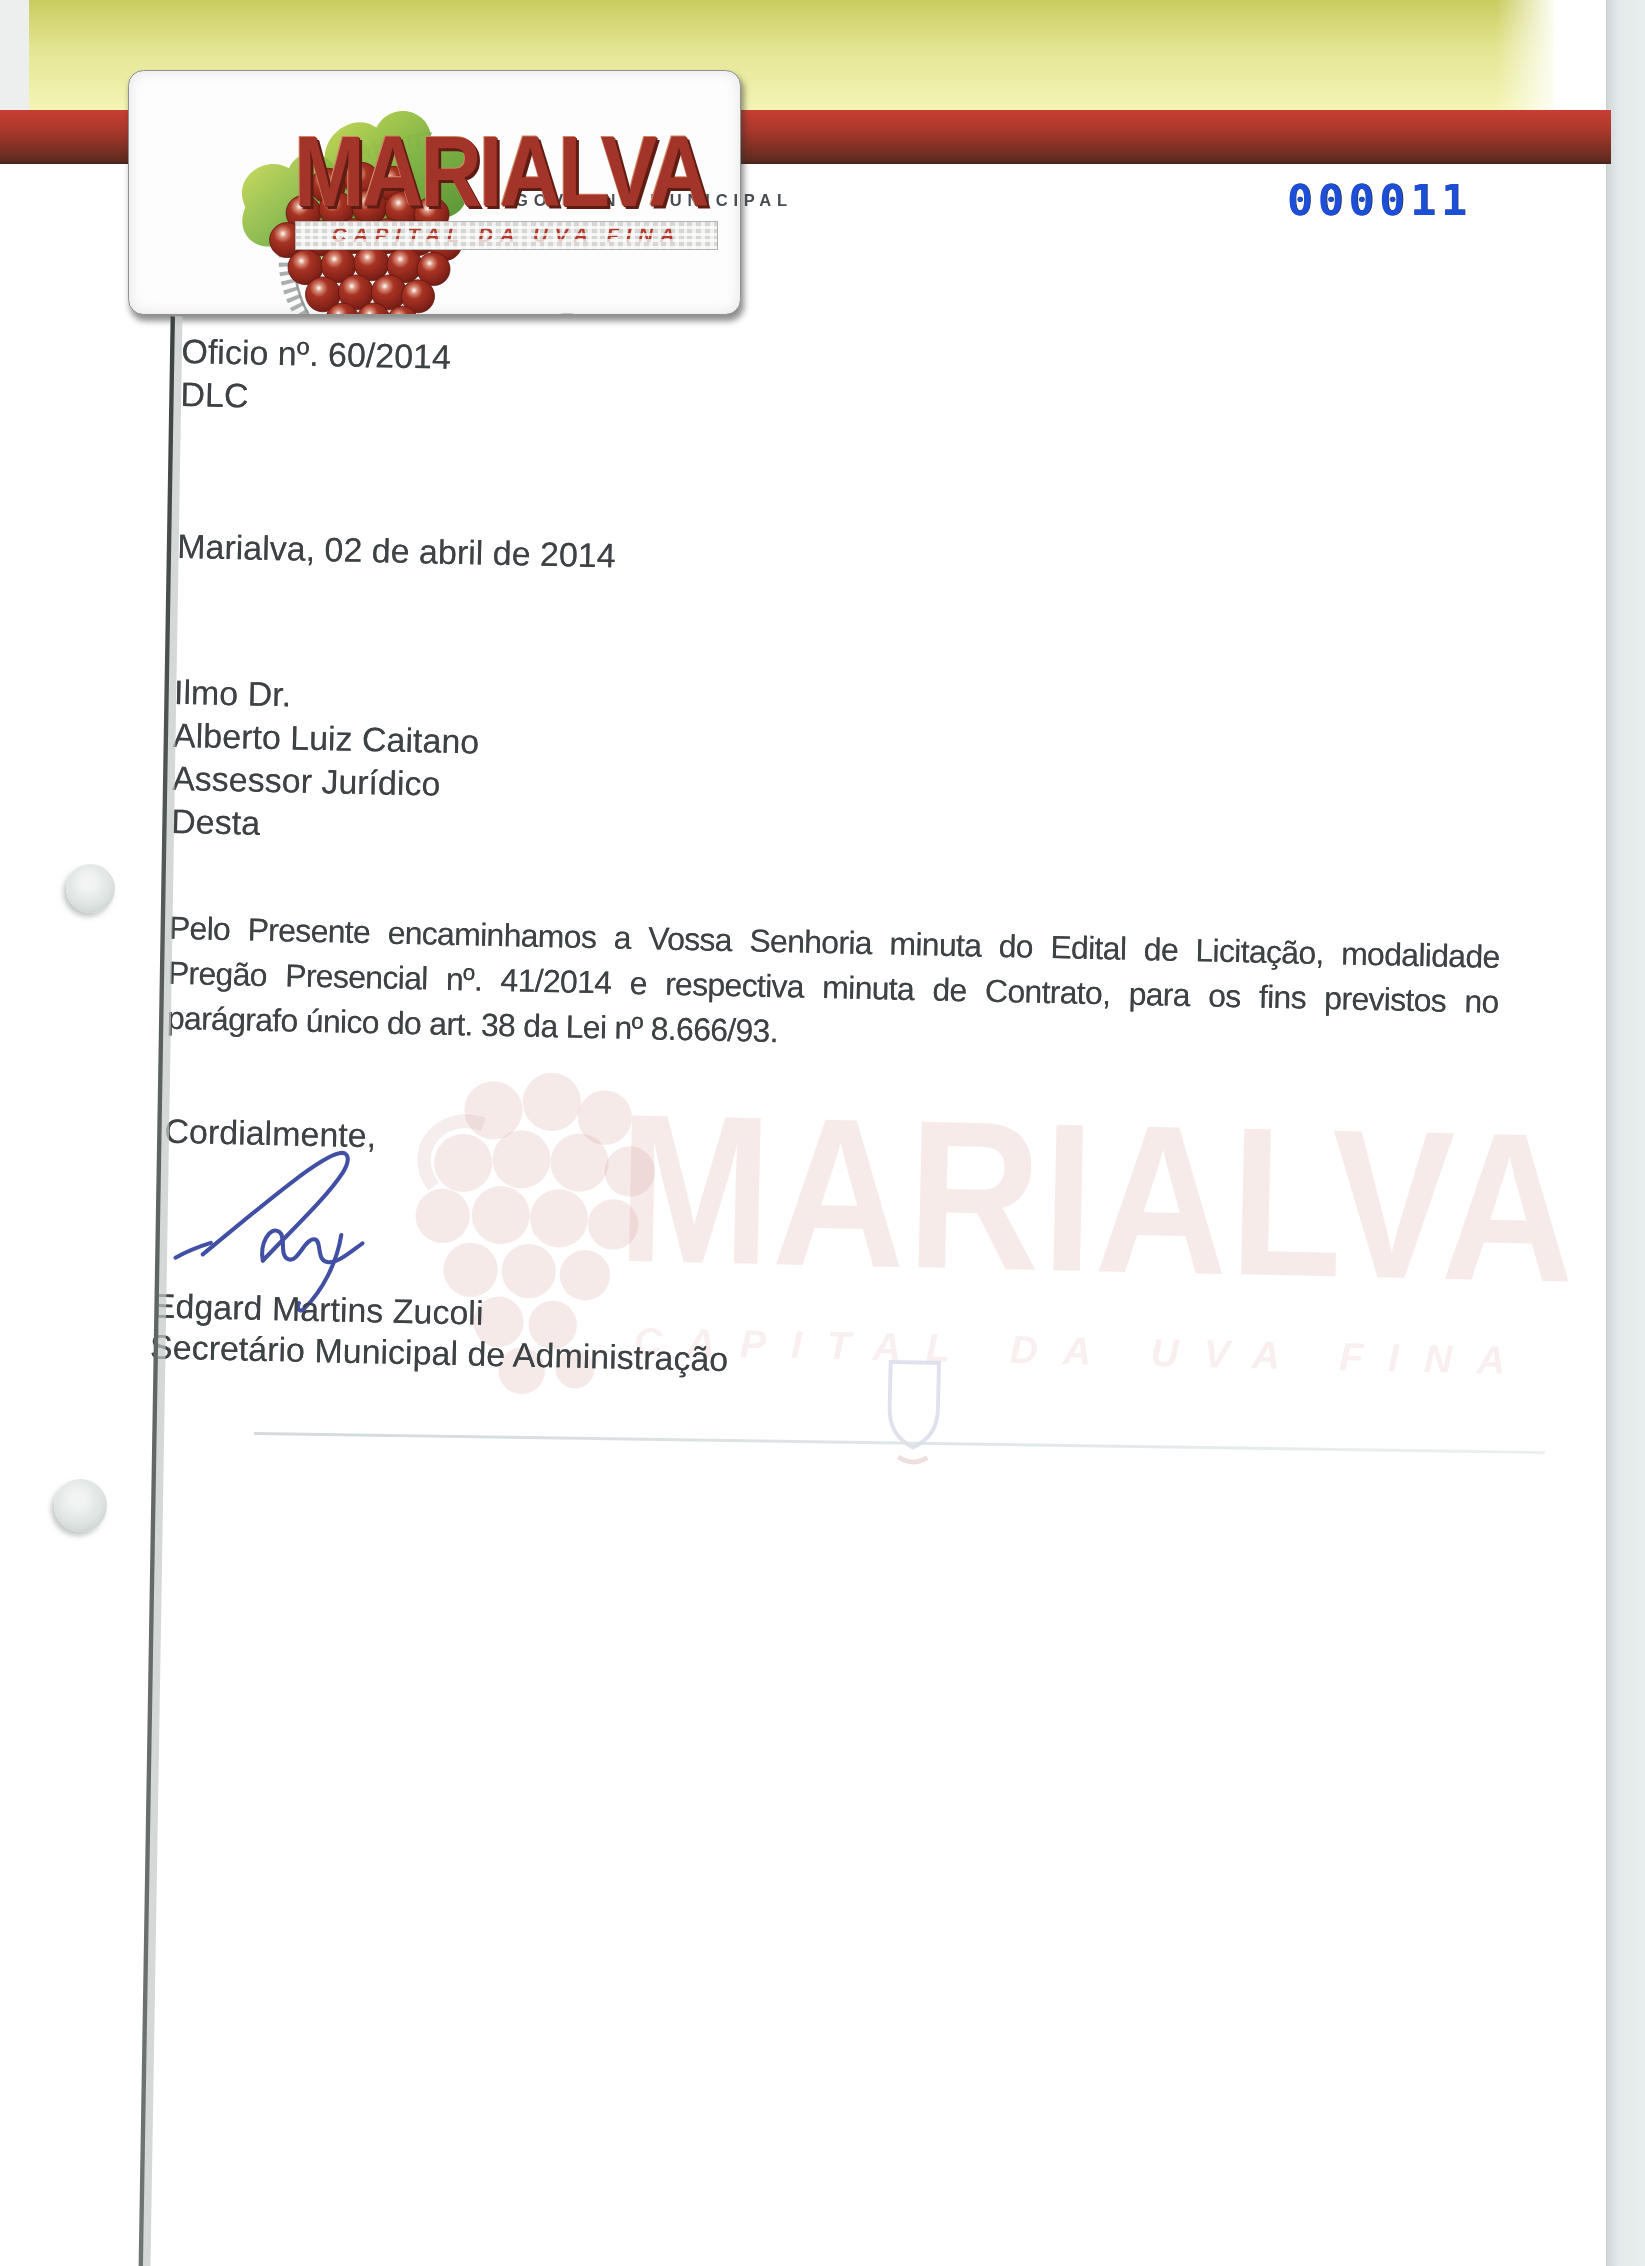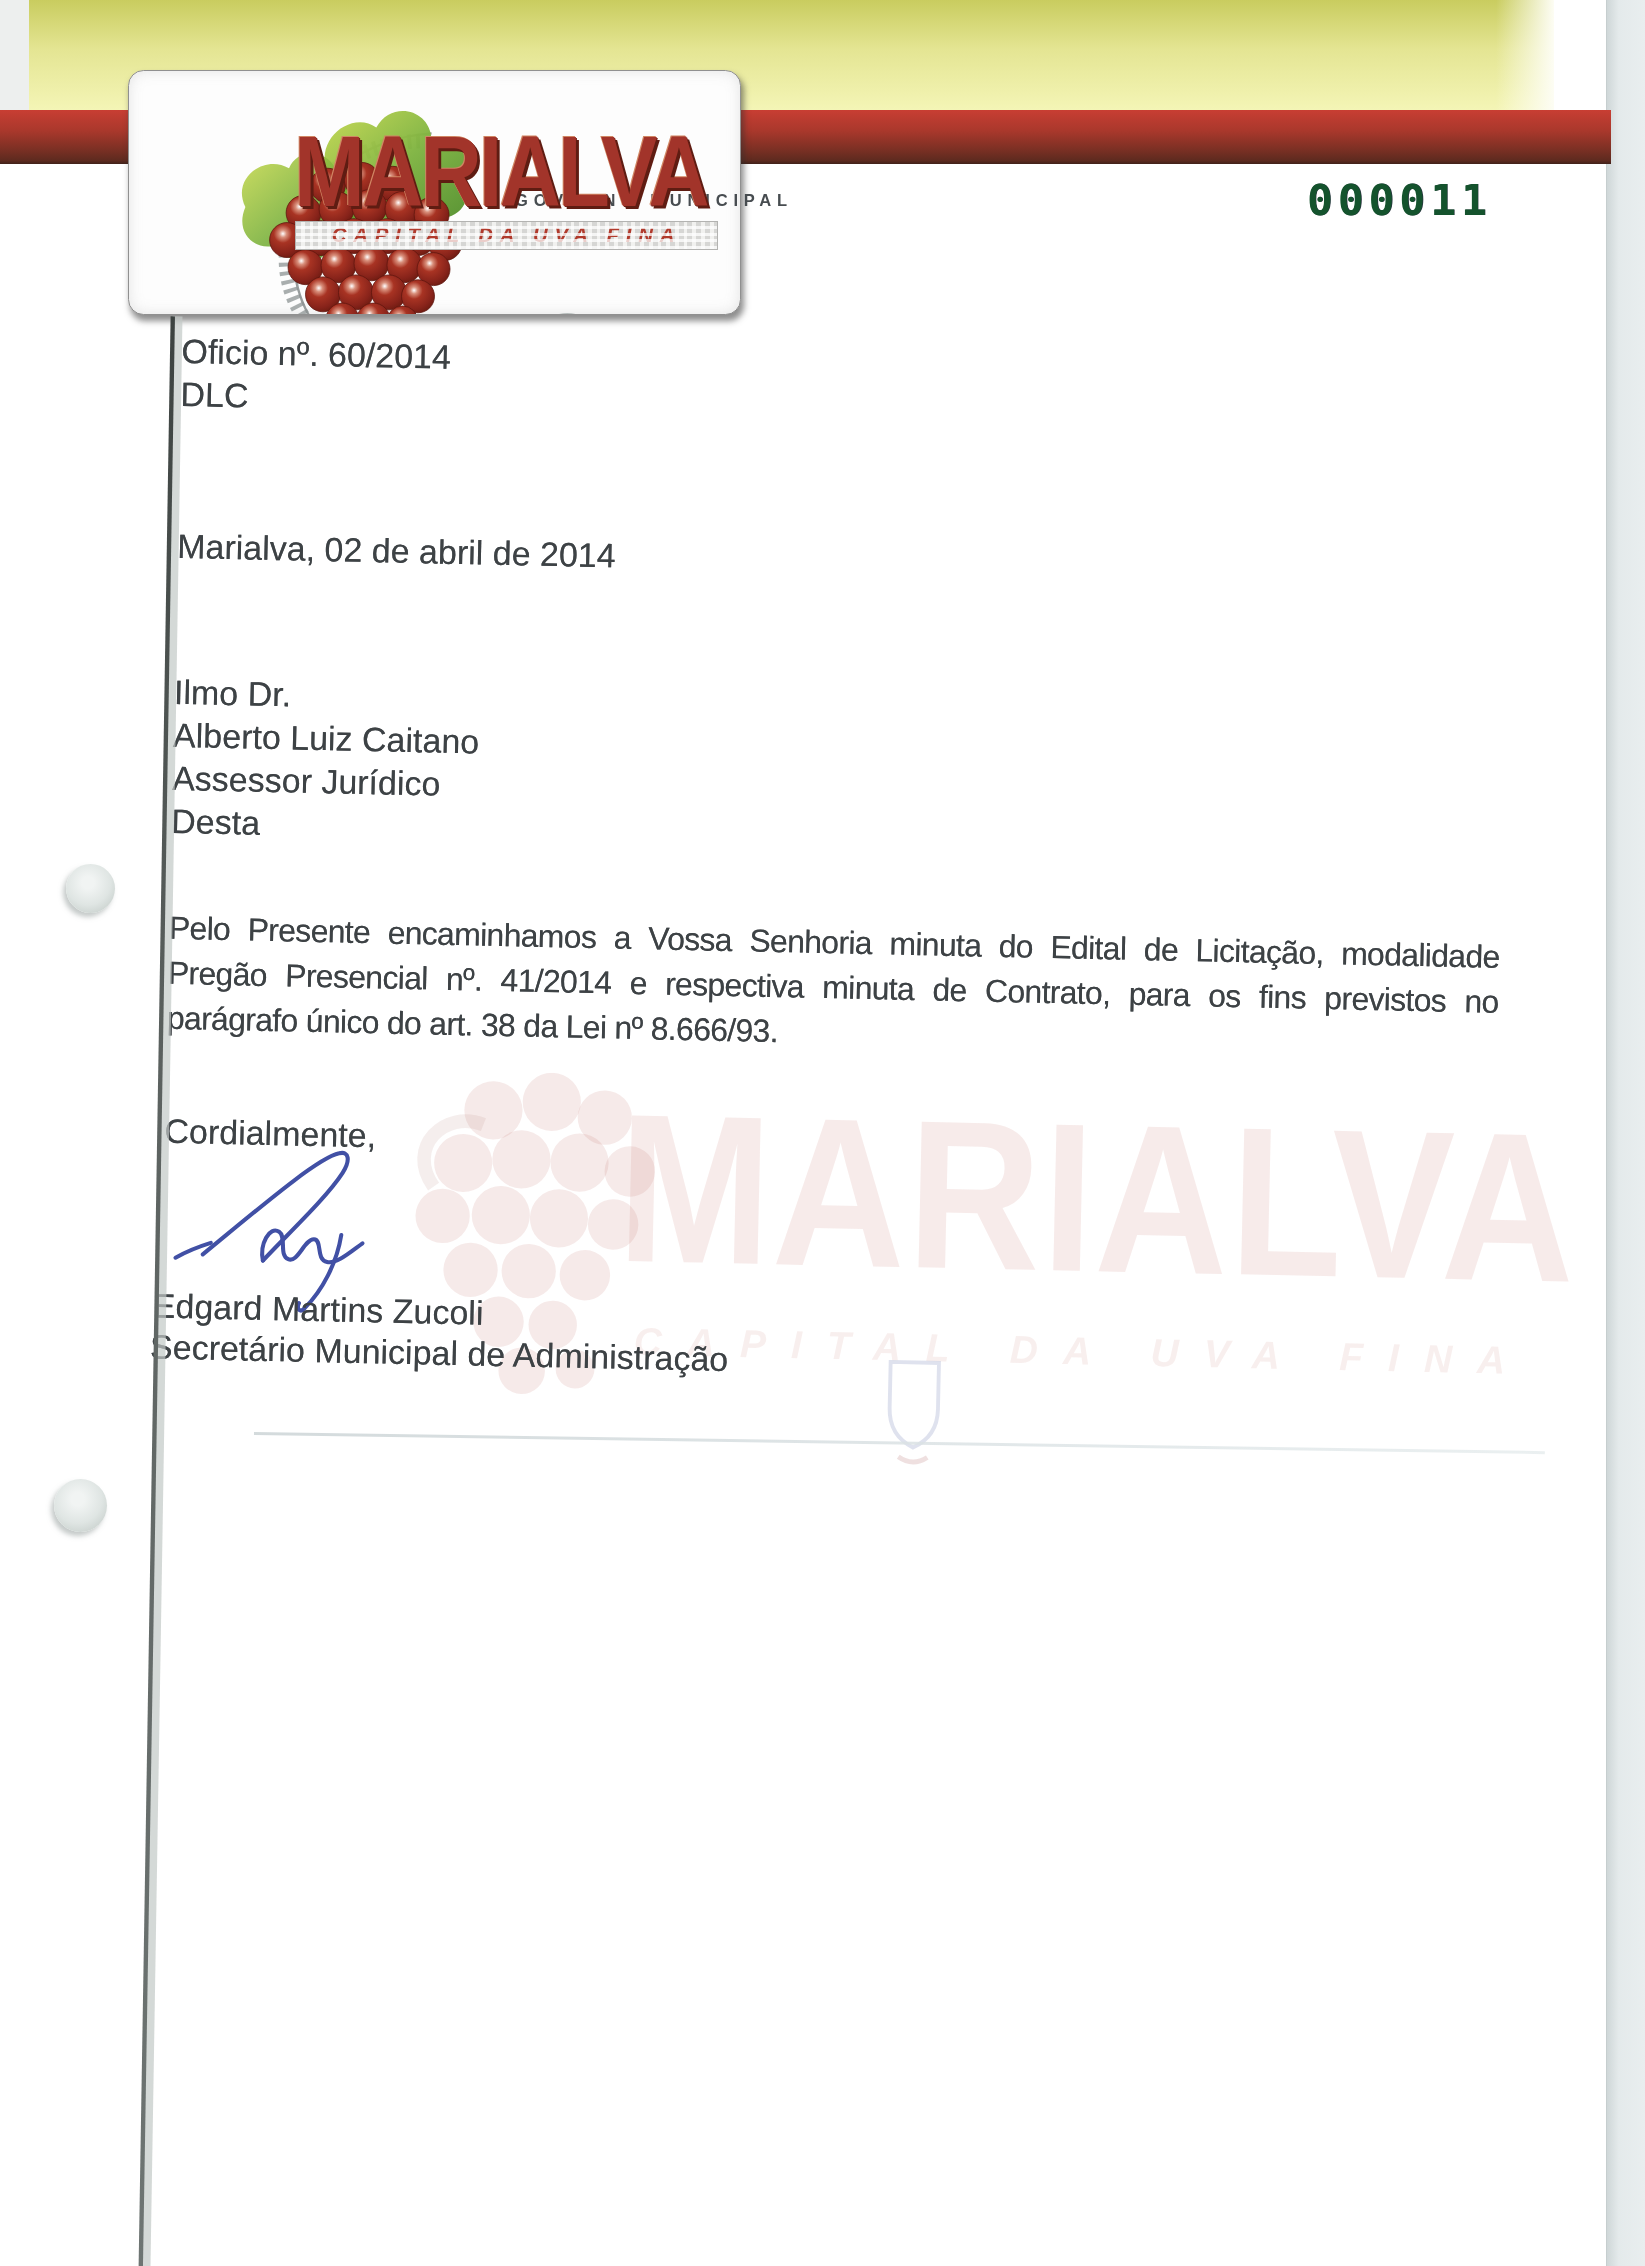--- a/index.html
+++ b/index.html
@@ -33,21 +33,21 @@
     text-shadow:2.9px 2.9px 0 #5f1c12,1px 1px 0 #7a2418,-1px -1px 0 #d08663;}
   .logo-tagline{position:absolute;left:166px;top:150px;width:421px;height:27px;
     background:repeating-linear-gradient(90deg,#d6d6d4 0 4.9px,#f1f1ef 4.9px 8.7px);
     border:1px solid #b3b3b1;color:#b03a2c;font-weight:bold;font-style:italic;
     font-size:20.4px;letter-spacing:6.8px;text-align:center;line-height:27px;overflow:hidden;}
   .logo-tagline::after{content:"";position:absolute;left:0;top:0;width:100%;height:100%;
     background:repeating-linear-gradient(180deg,rgba(255,255,255,0) 0 3.9px,rgba(255,255,255,.75) 3.9px 6.8px);}
   
   .stamp{position:absolute;left:1287px;top:175px;
     font-family:"DejaVu Sans Mono",monospace;font-size:43px;font-weight:600;
-    letter-spacing:4.9px;color:#14532d;text-shadow:0.6px 0.4px 0.5px #2a3440;margin-left:20px;}
+    letter-spacing:4.9px;color:#1d4ed8;text-shadow:0.6px 0.4px 0.5px #2a3440;}
   
   .hole{position:absolute;border-radius:50%;
     background:radial-gradient(circle at 45% 38%,#f1f4f3 15%,#dfe5e3 55%,#bcc5c1 100%);
     box-shadow:-2.9px 3.9px 5.8px rgba(140,150,147,.5),1.9px -1.9px 3.9px rgba(255,255,255,.9);}
   .hole-1{left:66px;top:864px;width:49px;height:49px;}
   .hole-2{left:54px;top:1479px;width:53px;height:53px;}
   
   .watermark{position:absolute;left:378px;top:1050px;width:1184px;height:417px;
     transform:rotate(1.25deg);transform-origin:0 0;pointer-events:none;}
   .wm-city{position:absolute;left:243px;top:9.7px;font-size:184px;font-weight:800;

